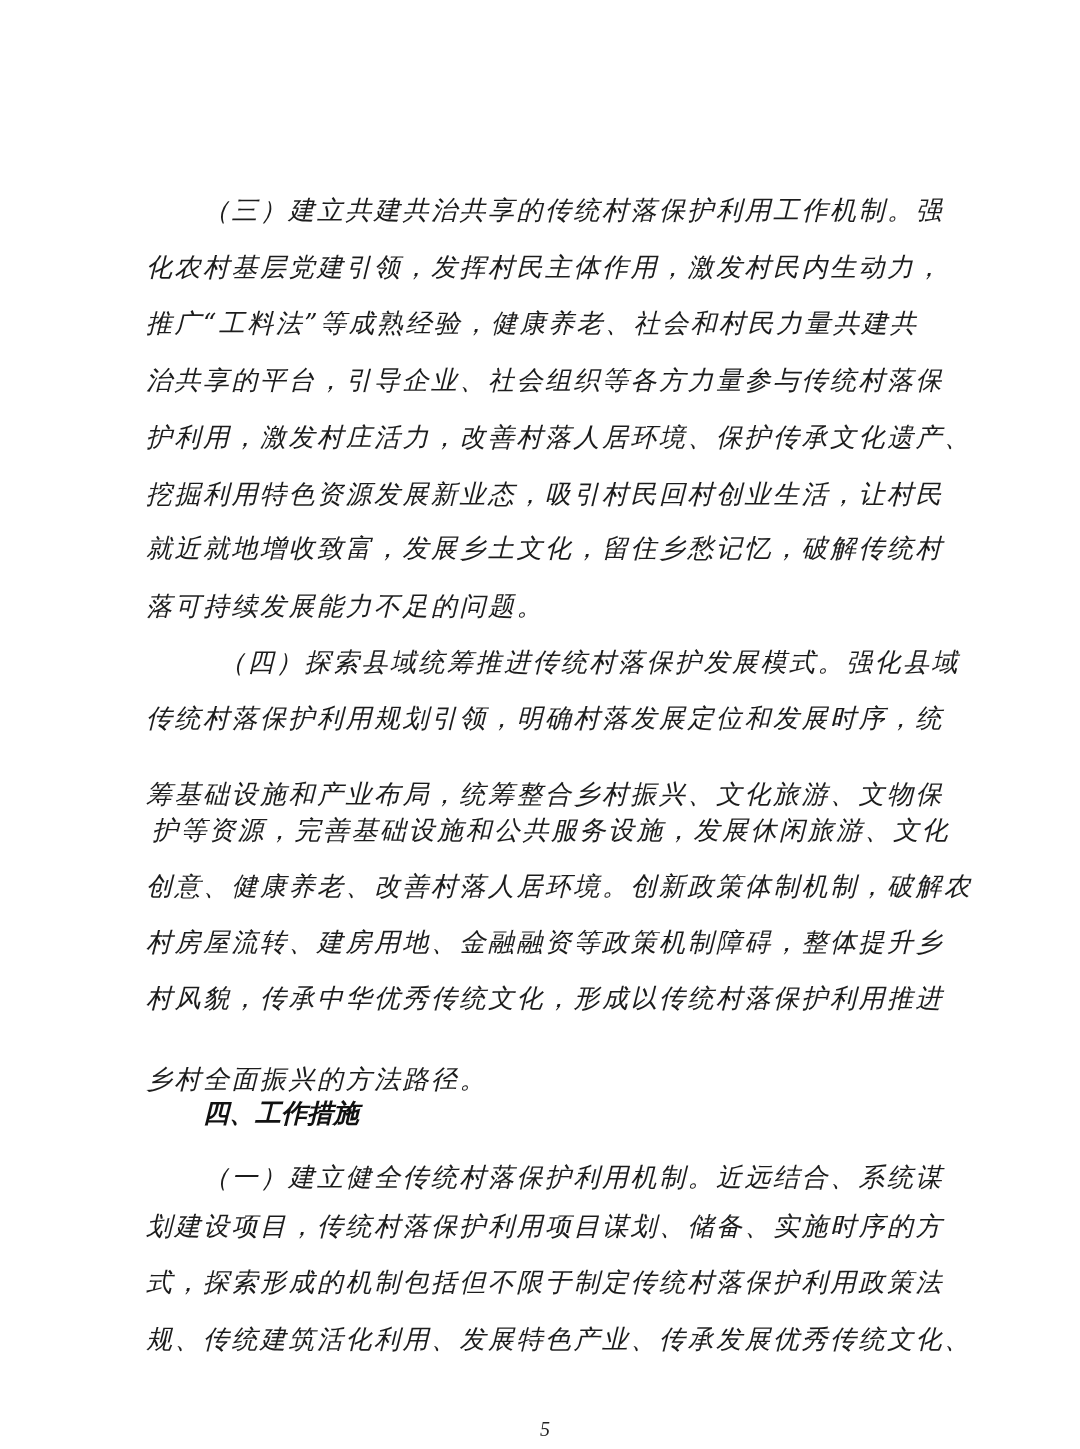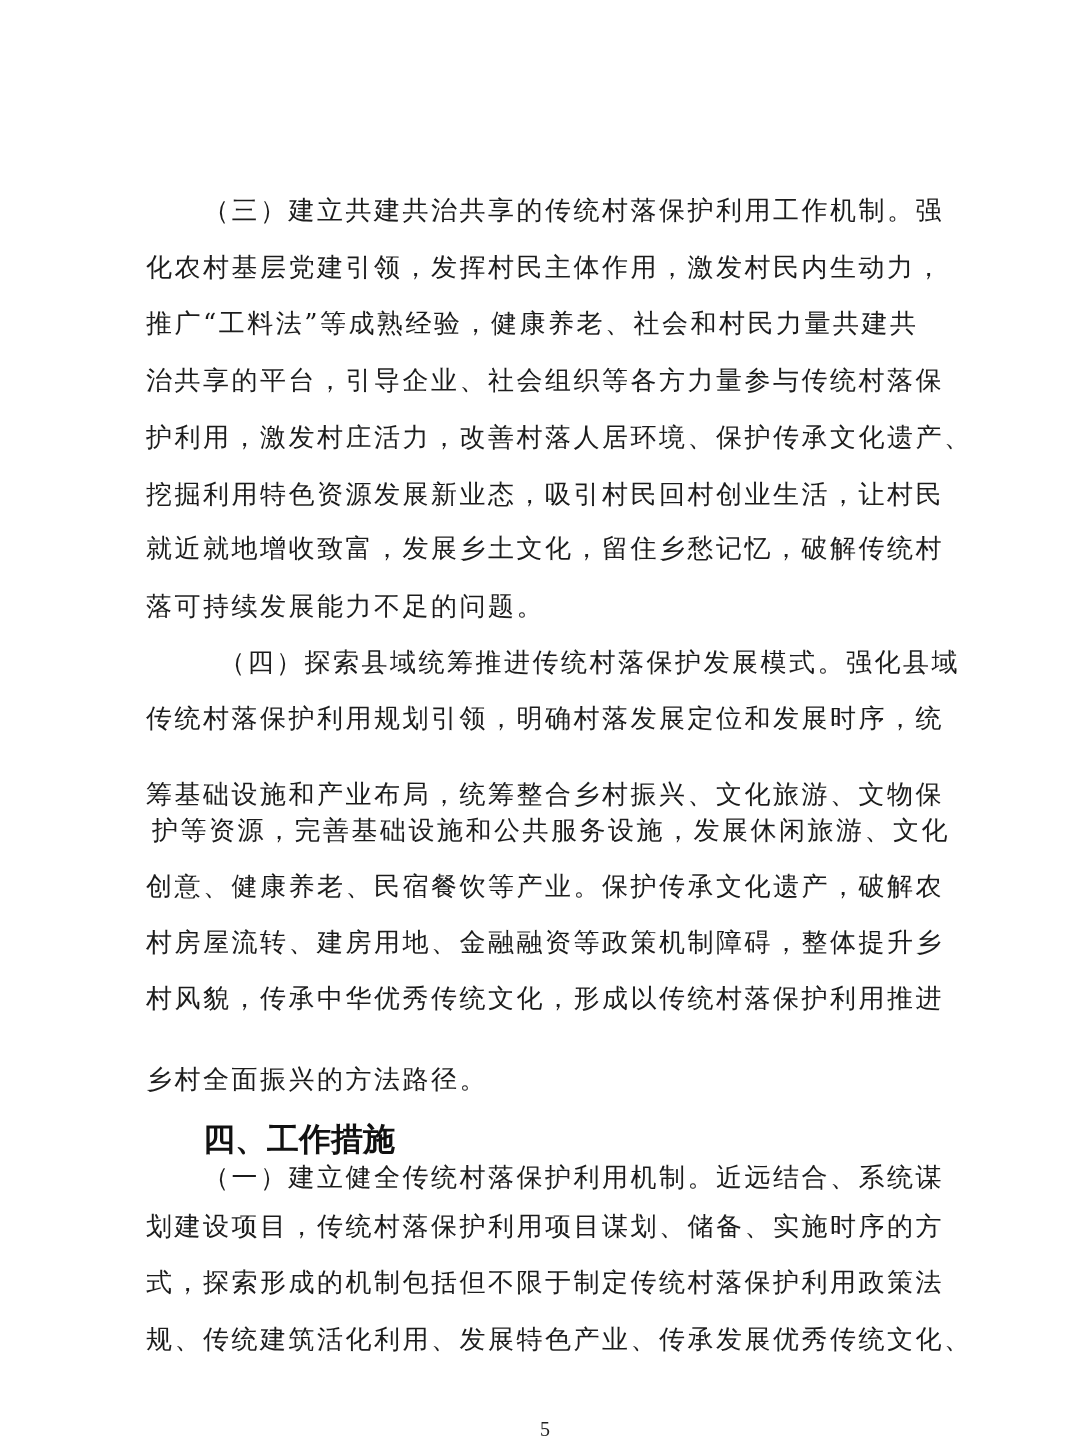--- a/index.html
+++ b/index.html
@@ -13,20 +13,21 @@
       position: relative;
       overflow: hidden;
       color: #1a1a1a;
     }
     .page {
       position: absolute;
       left: 0; top: 0;
       width: 1080px;
       height: 1449px;
       background: #ffffff;
+      font-style: italic;
     }
     .line {
       position: absolute;
       left: 146px;
       width: 810px;
       height: 40px;
       line-height: 40px;
       font-family: "DejaVu Serif", "Liberation Serif", serif;
       font-size: 26px;
       letter-spacing: 2.5px;
@@ -35,26 +36,25 @@
     }
     .line.indent {
       left: 203px;
     }
     .heading {
       position: absolute;
       left: 203px;
       height: 40px;
       line-height: 40px;
       font-family: "DejaVu Sans", "Liberation Sans", sans-serif;
-      font-size: 32px;
+      font-size: 26px;
       font-weight: bold;
       letter-spacing: 0px;
       white-space: nowrap;
       color: #111111;
-      margin-top: 26px;
     }
     .page-number {
       position: absolute;
       left: 0;
       width: 1090px;
       top: 1418px;
       text-align: center;
       font-family: "Liberation Serif", "DejaVu Serif", serif;
       font-size: 20px;
       color: #222222;
@@ -74,21 +74,21 @@
     <div class="line" style="top:474px;">挖掘利用特色资源发展新业态，吸引村民回村创业生活，让村民</div>
     <div class="line" style="top:528px;">就近就地增收致富，发展乡土文化，留住乡愁记忆，破解传统村</div>
     <div class="line" style="top:586px;">落可持续发展能力不足的问题。</div>
   </div>
 
   <div>
     <div class="line indent" style="top:642px;margin-left:16px;">（四）探索县域统筹推进传统村落保护发展模式。强化县域</div>
     <div class="line" style="top:698px;">传统村落保护利用规划引领，明确村落发展定位和发展时序，统</div>
     <div class="line" style="top:754px;margin-top:20px;">筹基础设施和产业布局，统筹整合乡村振兴、文化旅游、文物保</div>
     <div class="line" style="top:810px;text-align:center;">护等资源，完善基础设施和公共服务设施，发展休闲旅游、文化</div>
-    <div class="line" style="top:866px;">创意、健康养老、民宿餐饮等产业。保护传承文化遗产，破解农</div>
+    <div class="line" style="top:866px;">创意、健康养老、改善村落人居环境。创新政策体制机制，破解农</div>
     <div class="line" style="top:922px;">村房屋流转、建房用地、金融融资等政策机制障碍，整体提升乡</div>
     <div class="line" style="top:978px;">村风貌，传承中华优秀传统文化，形成以传统村落保护利用推进</div>
     <div class="line" style="top:1035px;margin-top:24px;">乡村全面振兴的方法路径。</div>
   </div>
 
   <div class="heading" style="top:1093px;">四、工作措施</div>
 
   <div>
     <div class="line indent" style="top:1157px;">（一）建立健全传统村落保护利用机制。近远结合、系统谋</div>
     <div class="line" style="top:1206px;">划建设项目，传统村落保护利用项目谋划、储备、实施时序的方</div>

